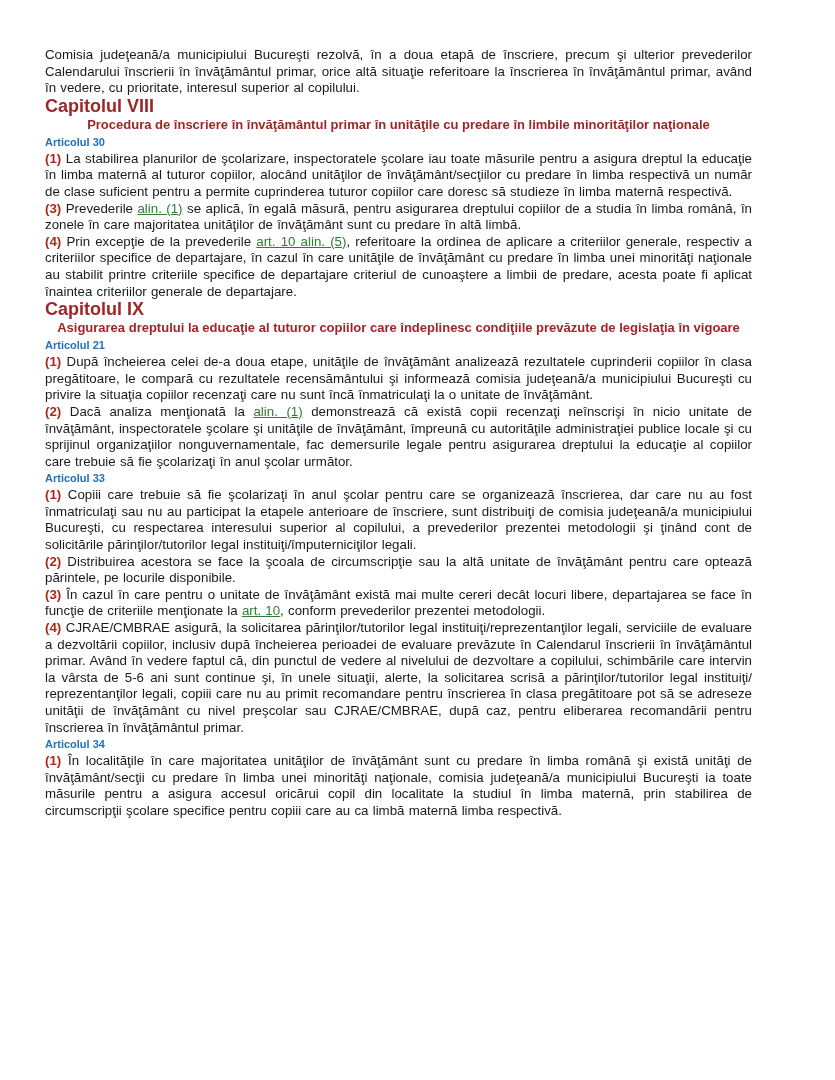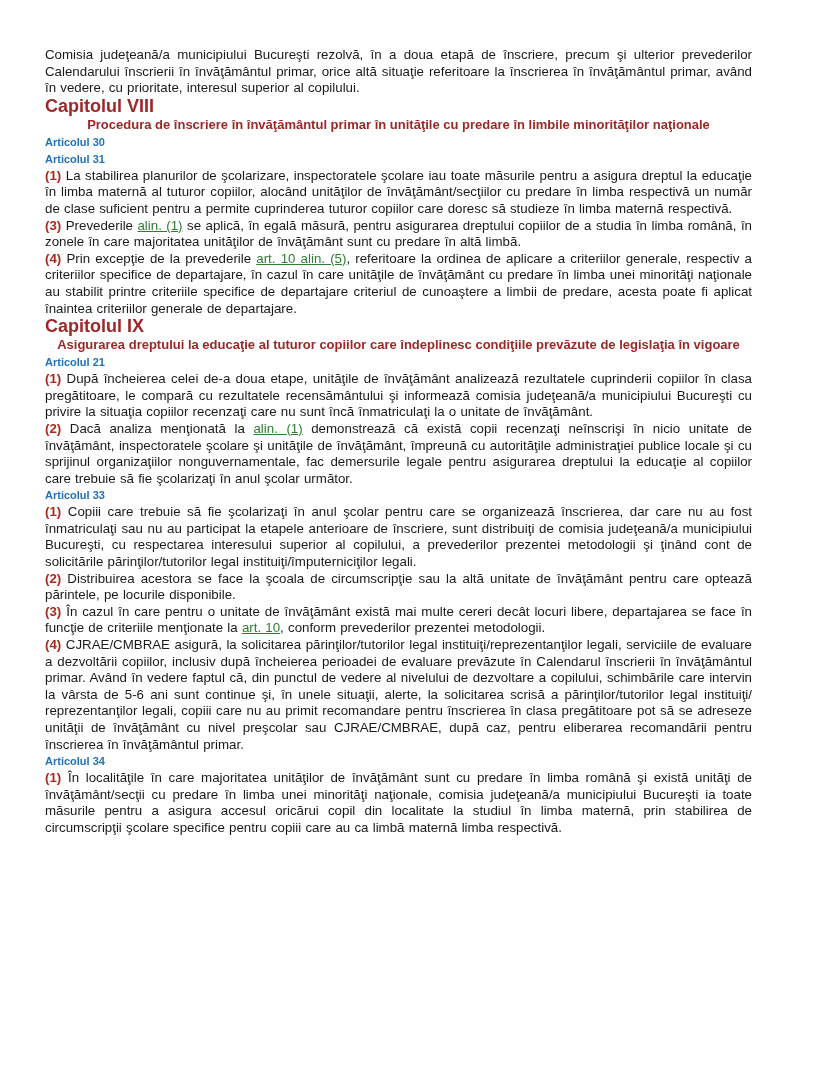--- a/index.html
+++ b/index.html
@@ -73,21 +73,20 @@
 
 <div class="page">
 
   <p class="para">Comisia judeţeană/a municipiului Bucureşti rezolvă, în a doua etapă de înscriere, precum şi ulterior prevederilor Calendarului înscrierii în învăţământul primar, orice altă situaţie referitoare la înscrierea în învăţământul primar, având în vedere, cu prioritate, interesul superior al copilului.</p>
 
   <h2 class="chapter-title">Capitolul VIII</h2>
   <h3 class="chapter-subtitle">Procedura de înscriere în învăţământul primar în unităţile cu predare în limbile minorităţilor naţionale</h3>
 
   <h4 class="article-heading">Articolul 30</h4>
 
-  <h4 class="article-heading">Articolul 31</h4>
   <p class="para"><span class="marker">(1)</span><span> La stabilirea planurilor de şcolarizare, inspectoratele şcolare iau toate măsurile pentru a asigura dreptul la educaţie în limba maternă al tuturor copiilor, alocând unităţilor de învăţământ/secţiilor cu predare în limba respectivă un număr de clase suficient pentru a permite cuprinderea tuturor copiilor care doresc să studieze în limba maternă respectivă.</span></p>
   <p class="para"><span class="marker">(3)</span><span> Prevederile </span><a class="doc-link">alin. (1)</a><span> se aplică, în egală măsură, pentru asigurarea dreptului copiilor de a studia în limba română, în zonele în care majoritatea unităţilor de învăţământ sunt cu predare în altă limbă.</span></p>
   <p class="para"><span class="marker">(4)</span><span> Prin excepţie de la prevederile </span><a class="doc-link">art. 10 alin. (5)</a><span>, referitoare la ordinea de aplicare a criteriilor generale, respectiv a criteriilor specifice de departajare, în cazul în care unităţile de învăţământ cu predare în limba unei minorităţi naţionale au stabilit printre criteriile specifice de departajare criteriul de cunoaştere a limbii de predare, acesta poate fi aplicat înaintea criteriilor generale de departajare.</span></p>
 
   <h2 class="chapter-title">Capitolul IX</h2>
   <h3 class="chapter-subtitle">Asigurarea dreptului la educaţie al tuturor copiilor care îndeplinesc condiţiile prevăzute de legislaţia în vigoare</h3>
 
   <h4 class="article-heading">Articolul 21</h4>
   <p class="para"><span class="marker">(1)</span><span> După încheierea celei de-a doua etape, unităţile de învăţământ analizează rezultatele cuprinderii copiilor în clasa pregătitoare, le compară cu rezultatele recensământului şi informează comisia judeţeană/a municipiului Bucureşti cu privire la situaţia copiilor recenzaţi care nu sunt încă înmatriculaţi la o unitate de învăţământ.</span></p>
   <p class="para"><span class="marker">(2)</span><span> Dacă analiza menţionată la </span><a class="doc-link">alin. (1)</a><span> demonstrează că există copii recenzaţi neînscrişi în nicio unitate de învăţământ, inspectoratele şcolare şi unităţile de învăţământ, împreună cu autorităţile administraţiei publice locale şi cu sprijinul organizaţiilor nonguvernamentale, fac demersurile legale pentru asigurarea dreptului la educaţie al copiilor care trebuie să fie şcolarizaţi în anul şcolar următor.</span></p>

